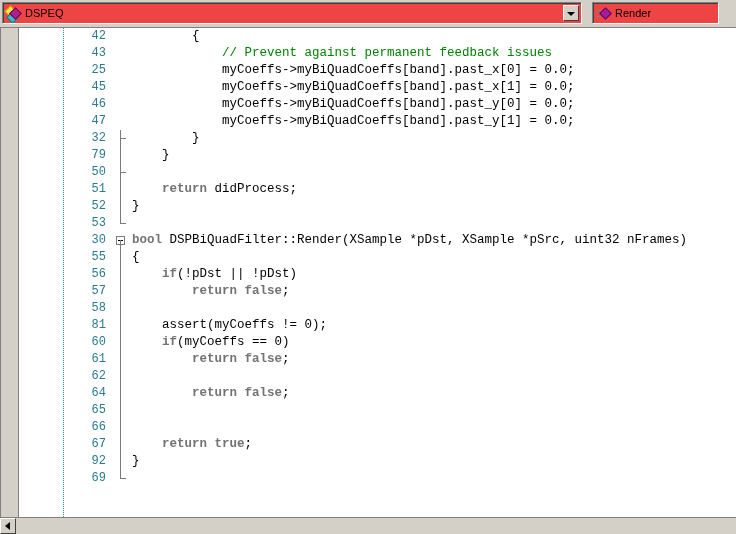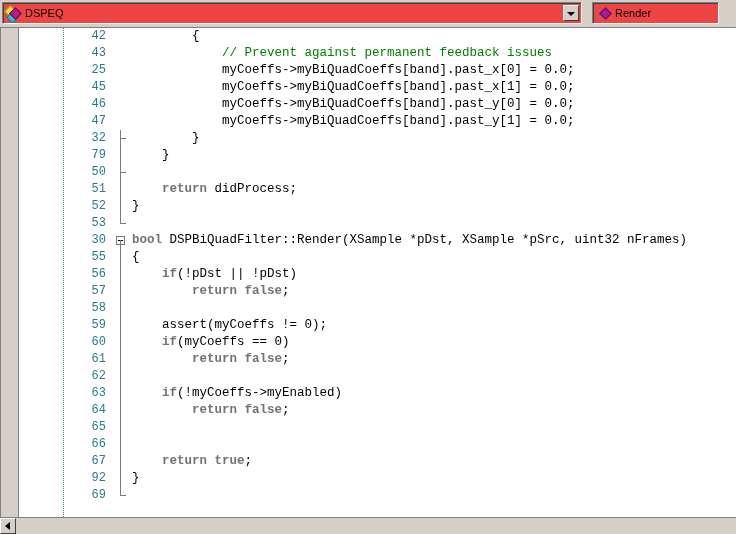--- a/index.html
+++ b/index.html
@@ -333,25 +333,24 @@
         <div class="row"><span class="lineno">79</span><span class="fold"><span class="fold-v"></span></span><span class="code"><span>    }</span></span></div>
         <div class="row"><span class="lineno">50</span><span class="fold"><span class="fold-v"></span><span class="fold-tick"></span></span><span class="code"><span></span></span></div>
         <div class="row"><span class="lineno">51</span><span class="fold"><span class="fold-v"></span></span><span class="code"><span>    </span><span class="kw">return</span><span> didProcess;</span></span></div>
         <div class="row"><span class="lineno">52</span><span class="fold"><span class="fold-v"></span></span><span class="code"><span>}</span></span></div>
         <div class="row"><span class="lineno">53</span><span class="fold"><span class="fold-v-half-top"></span><span class="fold-end"></span></span><span class="code"><span></span></span></div>
         <div class="row"><span class="lineno">30</span><span class="fold"><span class="fold-box"></span><span class="fold-v-half-bot"></span></span><span class="code"><span class="kw">bool</span><span> DSPBiQuadFilter::Render(XSample *pDst, XSample *pSrc, uint32 nFrames)</span></span></div>
         <div class="row"><span class="lineno">55</span><span class="fold"><span class="fold-v"></span></span><span class="code"><span>{</span></span></div>
         <div class="row"><span class="lineno">56</span><span class="fold"><span class="fold-v"></span></span><span class="code"><span>    </span><span class="kw">if</span><span>(!pDst || !pDst)</span></span></div>
         <div class="row"><span class="lineno">57</span><span class="fold"><span class="fold-v"></span></span><span class="code"><span>        </span><span class="kw">return false</span><span>;</span></span></div>
         <div class="row"><span class="lineno">58</span><span class="fold"><span class="fold-v"></span></span><span class="code"><span></span></span></div>
-        <div class="row"><span class="lineno">59</span><span class="fold"><span class="fold-v"></span></span><span class="code"><span>    assert(myCoeffs != 0);</span></span></div>
+        <div class="row"><span class="lineno">81</span><span class="fold"><span class="fold-v"></span></span><span class="code"><span>    assert(myCoeffs != 0);</span></span></div>
         <div class="row"><span class="lineno">60</span><span class="fold"><span class="fold-v"></span></span><span class="code"><span>    </span><span class="kw">if</span><span>(myCoeffs == 0)</span></span></div>
         <div class="row"><span class="lineno">61</span><span class="fold"><span class="fold-v"></span></span><span class="code"><span>        </span><span class="kw">return false</span><span>;</span></span></div>
         <div class="row"><span class="lineno">62</span><span class="fold"><span class="fold-v"></span></span><span class="code"><span></span></span></div>
-        <div class="row"><span class="lineno">63</span><span class="fold"><span class="fold-v"></span></span><span class="code"><span>    </span><span class="kw">if</span><span>(!myCoeffs-&gt;myEnabled)</span></span></div>
         <div class="row"><span class="lineno">64</span><span class="fold"><span class="fold-v"></span></span><span class="code"><span>        </span><span class="kw">return false</span><span>;</span></span></div>
         <div class="row"><span class="lineno">65</span><span class="fold"><span class="fold-v"></span></span><span class="code"><span></span></span></div>
         <div class="row"><span class="lineno">66</span><span class="fold"><span class="fold-v"></span></span></div>
         <div class="row"><span class="lineno">67</span><span class="fold"><span class="fold-v"></span></span><span class="code"><span>    </span><span class="kw">return true</span><span>;</span></span></div>
         <div class="row"><span class="lineno">92</span><span class="fold"><span class="fold-v"></span></span><span class="code"><span>}</span></span></div>
         <div class="row"><span class="lineno">69</span><span class="fold"><span class="fold-v-half-top"></span><span class="fold-end"></span></span><span class="code"><span></span></span></div>
       </div>
   </div>
 </div>
 

